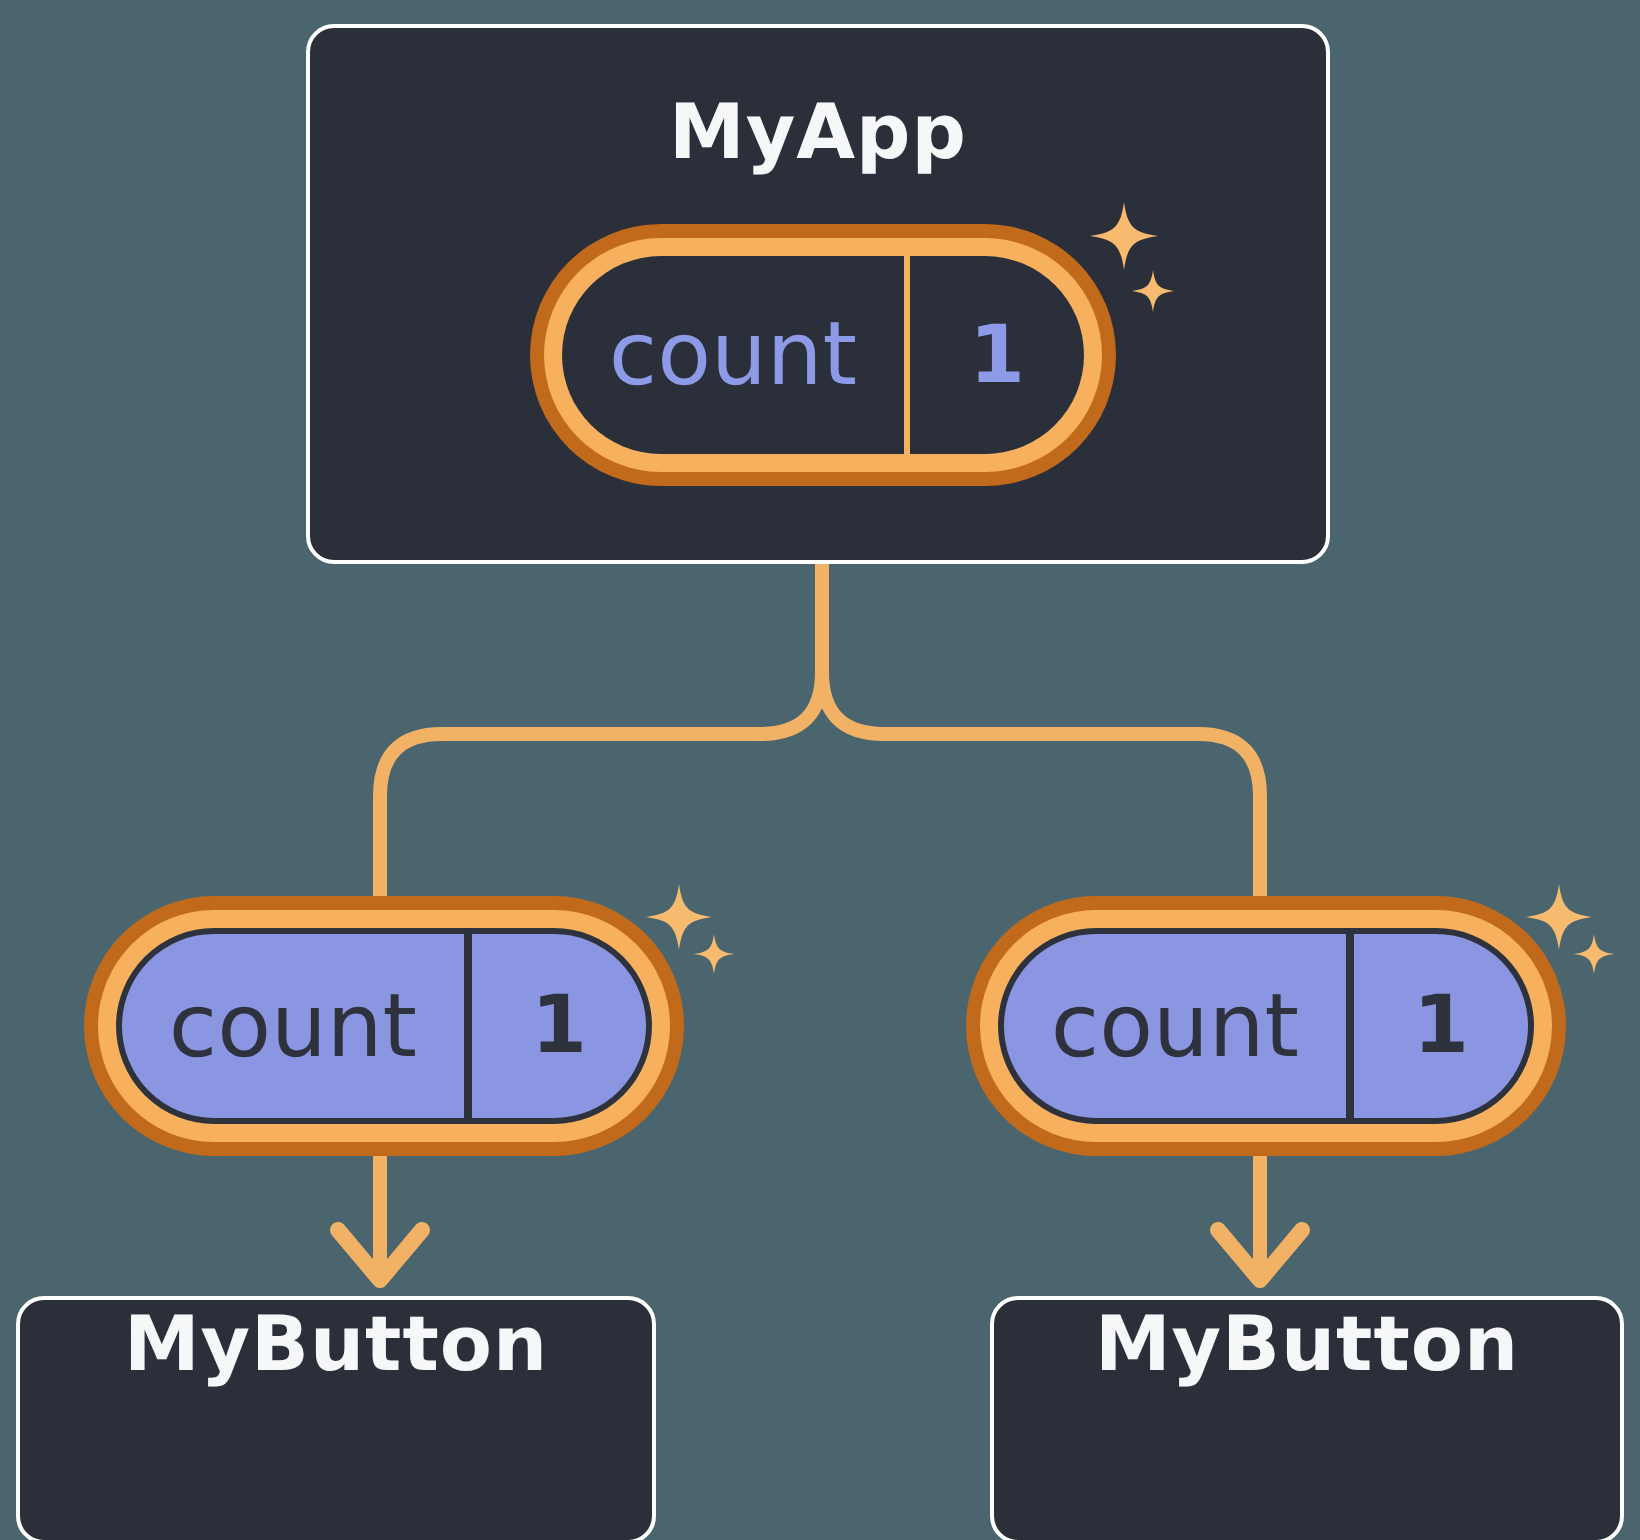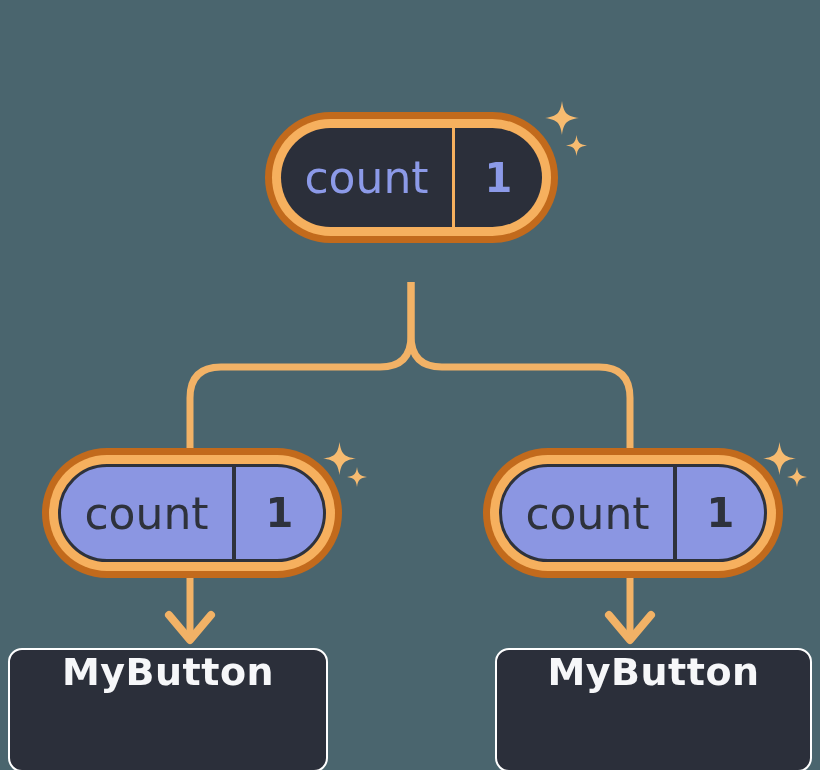--- a/index.html
+++ b/index.html
@@ -53,20 +53,23 @@
 
 <div class="stage">
 
   <svg class="connectors" viewBox="0 0 820 770" xmlns="http://www.w3.org/2000/svg">
     <path class="line" d="M411 282 L411 336 Q411 367 380 367 L221 367 Q190 367 190 398 L190 640"></path>
     <path class="line" d="M411 282 L411 336 Q411 367 442 367 L599 367 Q630 367 630 398 L630 640"></path>
     <path class="arrowhead" d="M169 615 L190 640 L211 615"></path>
     <path class="arrowhead" d="M609 615 L630 640 L651 615"></path>
   </svg>
 
+  <div class="node node--root">
+    <div class="node__title">MyApp</div>
+  </div>
 
   <div class="pill pill--top pill--dark">
     <div class="pill__mid">
       <div class="pill__inner">
         <div class="pill__key">count</div>
         <div class="pill__divider"></div>
         <div class="pill__value">1</div>
       </div>
     </div>
   </div>

